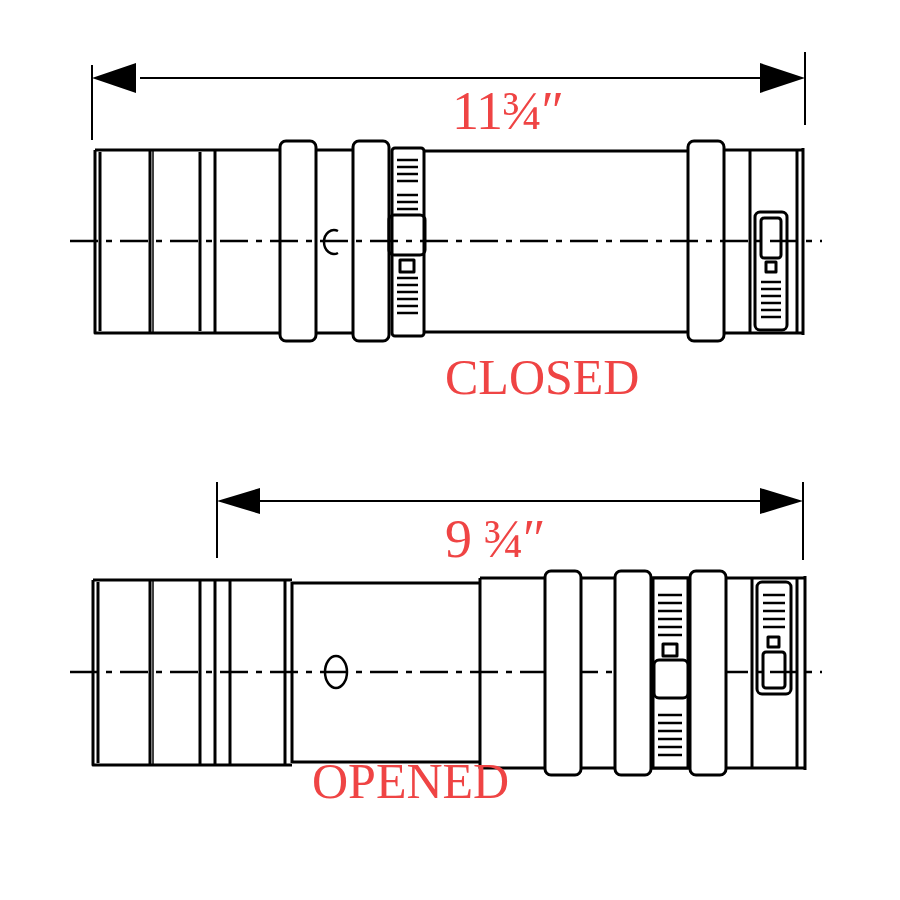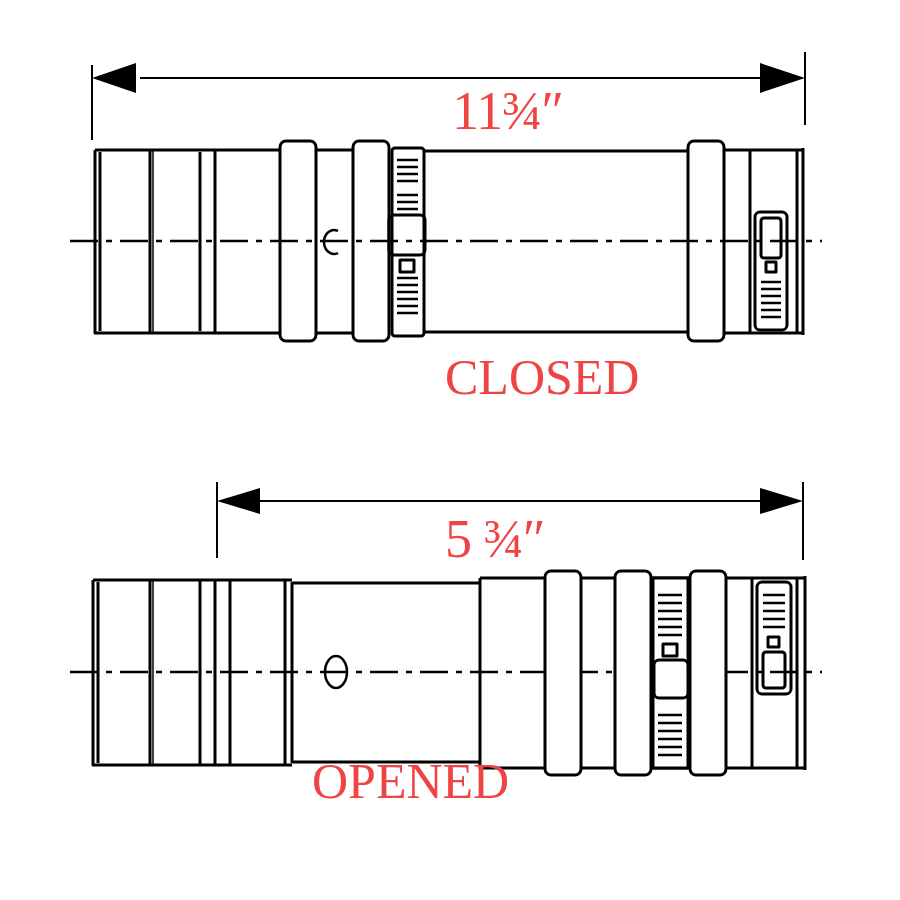--- a/index.html
+++ b/index.html
@@ -147,14 +147,14 @@
         <line x1="763" y1="627" x2="785" y2="627"></line>
       </g>
       <rect x="768" y="637" width="11" height="10"></rect>
       <rect x="763" y="652" width="22" height="36" rx="3"></rect>
     </g>
   </g>
 </svg>
 
 <div class="lbl dim" style="left:452px; top:80px;">11¾″</div>
 <div class="lbl state" style="left:445px; top:348px;">CLOSED</div>
-<div class="lbl dim" style="left:445px; top:508px;">5 ¾″</div>
+<div class="lbl dim" style="left:445px; top:508px;">9 ¾″</div>
 <div class="lbl state" style="left:312px; top:752px;">OPENED</div>
 
 </body></html>

